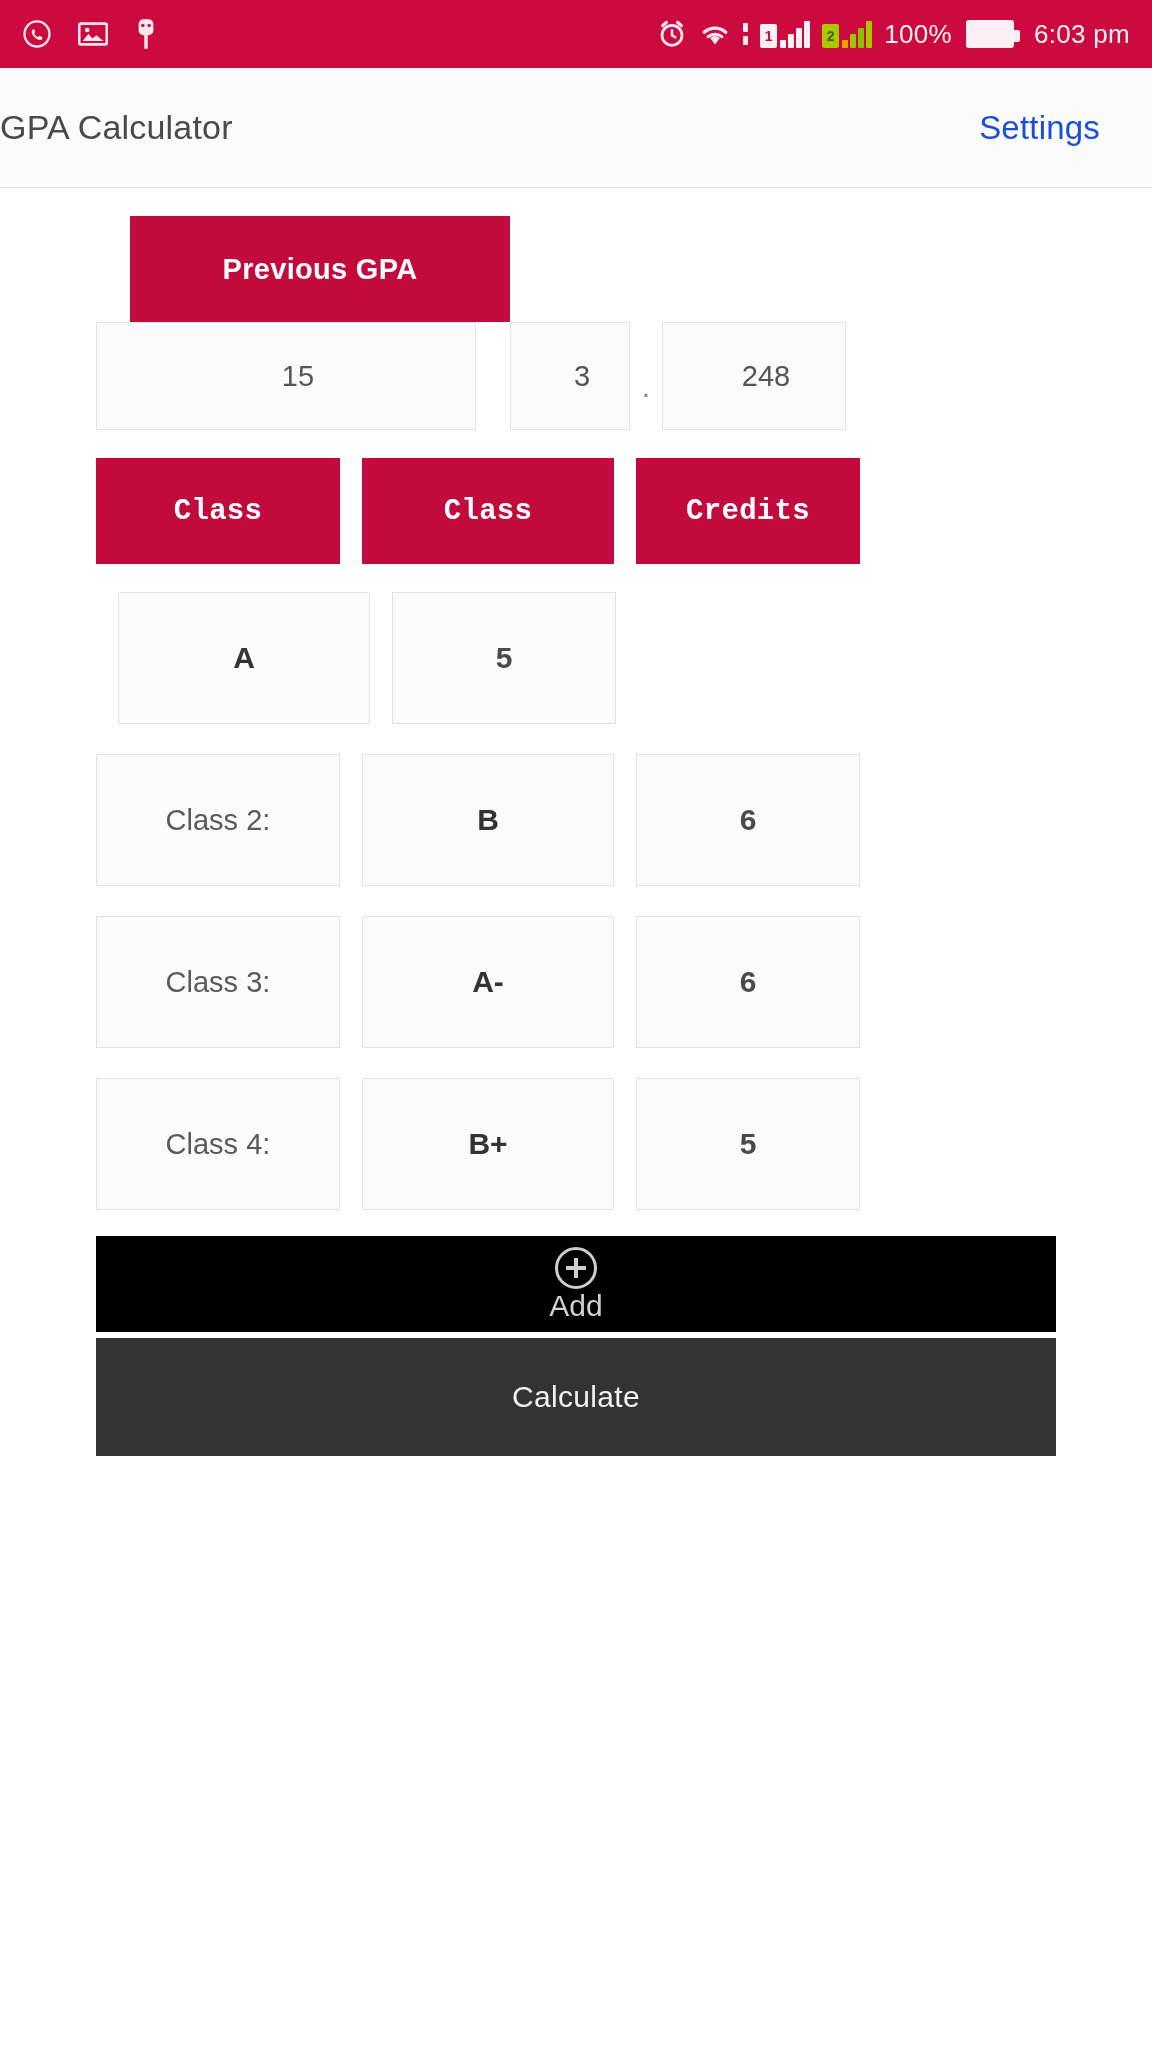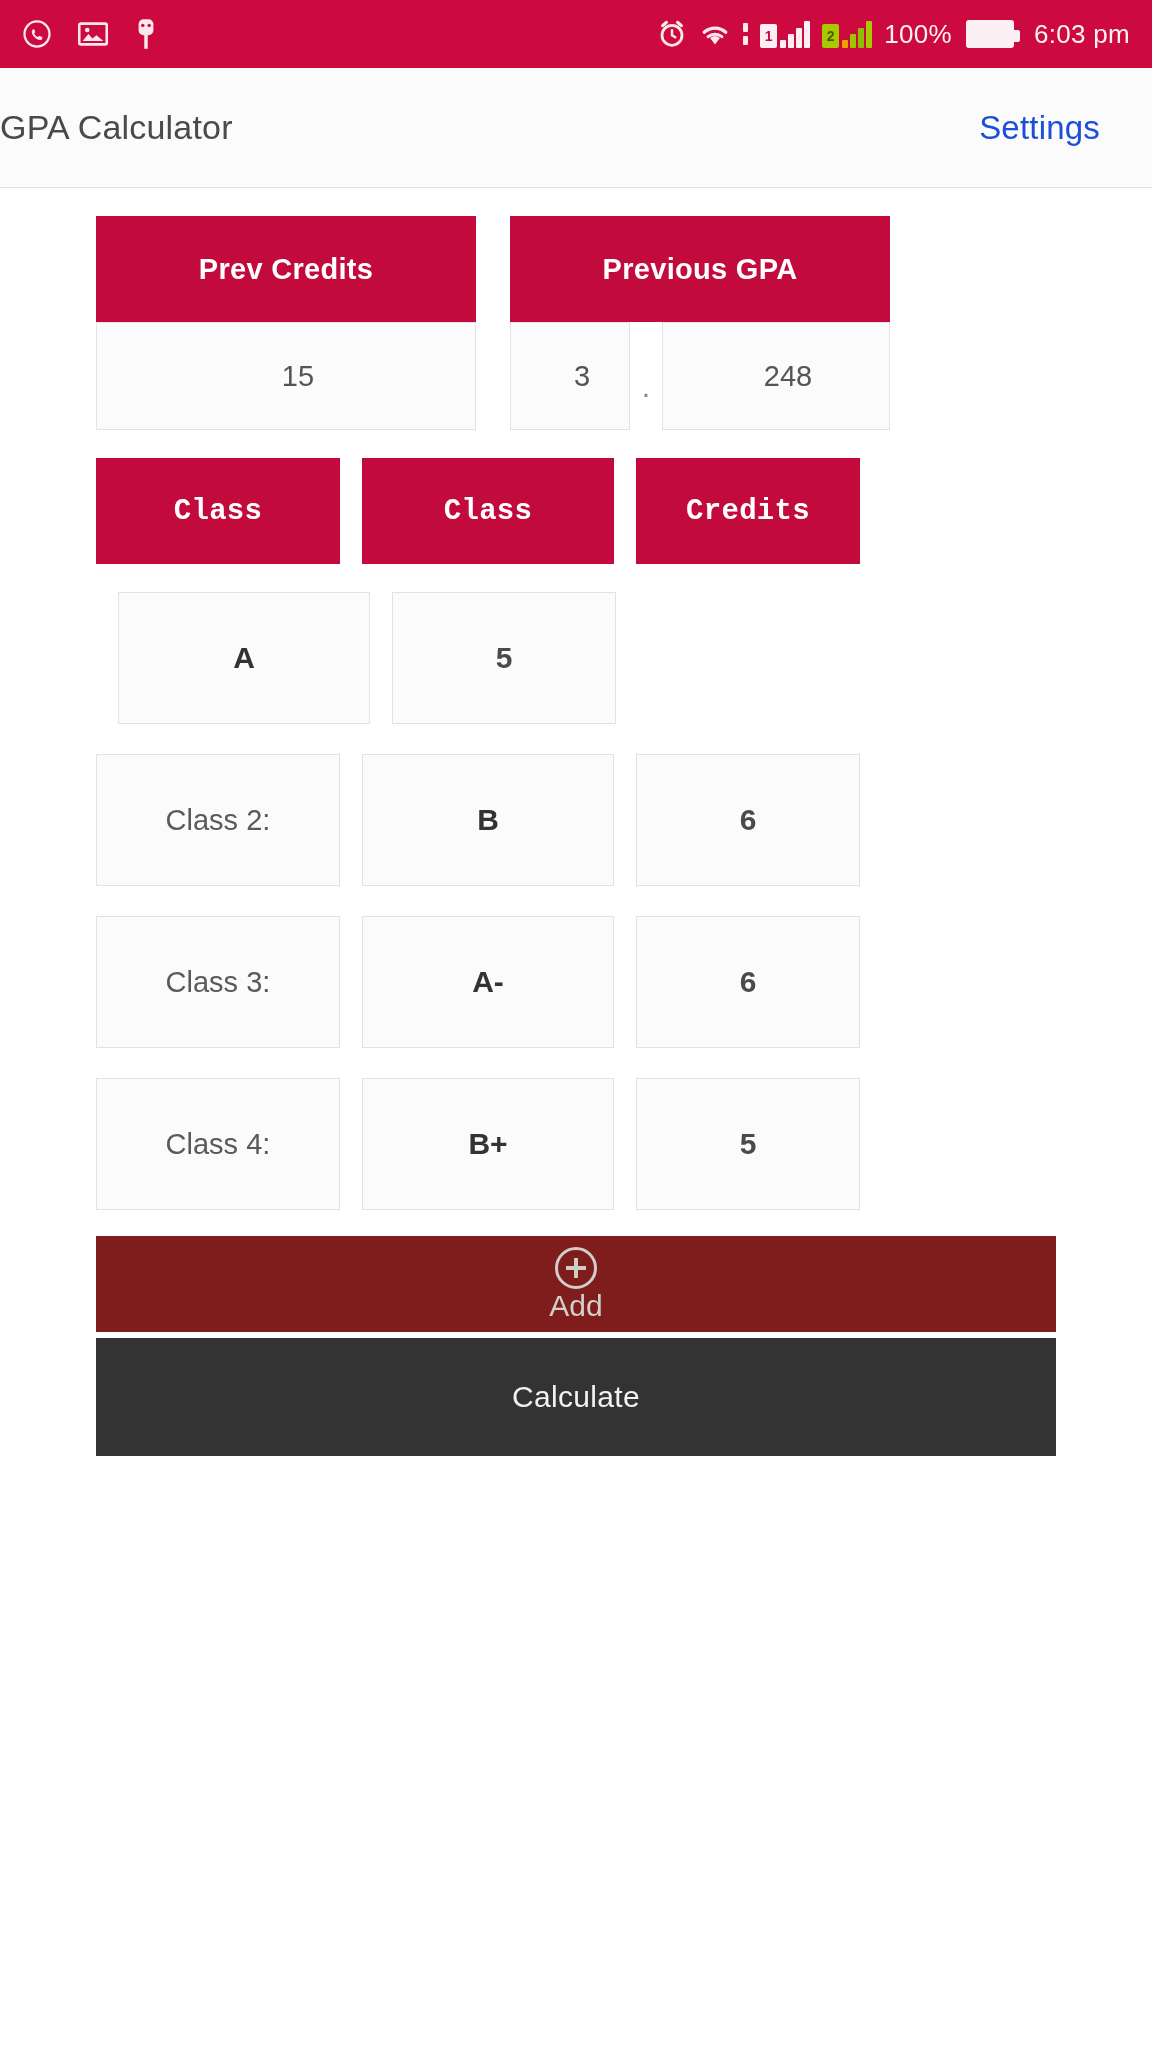--- a/index.html
+++ b/index.html
@@ -185,21 +185,21 @@
   .gpa-int { width: 120px; }
   .gpa-dot {
     width: 32px;
     display: flex;
     align-items: flex-end;
     justify-content: center;
     padding-bottom: 26px;
     font-size: 30px;
     color: #8a8a8a;
   }
-  .gpa-dec { width: 228px; }
+  .gpa-dec { width: 184px; }
 
   
   .table-row { display: flex; margin-bottom: 28px; font-family: Liberation Mono, monospace; }
   .tcol-class  { width: 244px; }
   .tcol-grade  { width: 252px; }
   .tcol-credit { width: 224px; }
   .tgap1 { width: 22px; }
   .tgap2 { width: 22px; }
 
   .data-row { display: flex; margin-bottom: 30px; }
@@ -226,21 +226,21 @@
     border: 1px solid #e2e2e2;
     height: 132px;
     display: flex; align-items: center; justify-content: center;
     font-size: 30px; color: #4a4a4a; font-weight: bold;
   }
 
   
   .add-row {
     width: 100%;
     height: 96px;
-    background: #7f1d1d;
+    background: #000000;
     display: flex;
     flex-direction: column;
     align-items: center;
     justify-content: center;
     color: #c9c7c2;
     margin-top: -4px;
   }
   .add-icon {
     width: 42px; height: 42px;
     border: 3px solid #cfcdc8;
@@ -351,21 +351,20 @@
 
   <div class="app-header">
     <div class="app-title">GPA Calculator</div>
     <div class="settings-link">Settings</div>
   </div>
 
   <div class="content">
 
     <div class="top-section">
       <div class="grid-row">
-        <div class="hdr-cell col-prev">Prev Credits</div>
         <div class="gap"></div>
         <div class="hdr-cell col-gpa">Previous GPA</div>
       </div>
       <div class="grid-row">
         <div class="val-cell col-prev">15</div>
         <div class="gap"></div>
         <div class="gpa-split col-gpa">
           <div class="val-cell gpa-int">3</div>
           <div class="gpa-dot">.</div>
           <div class="val-cell gpa-dec">248</div>

